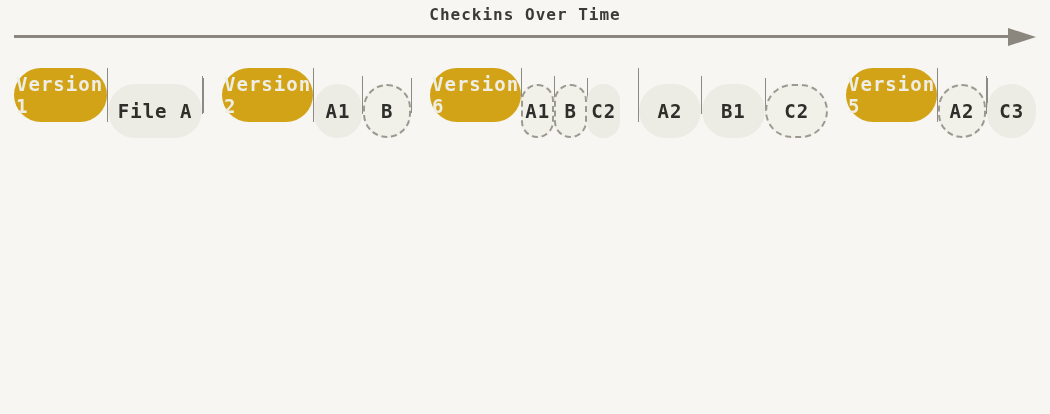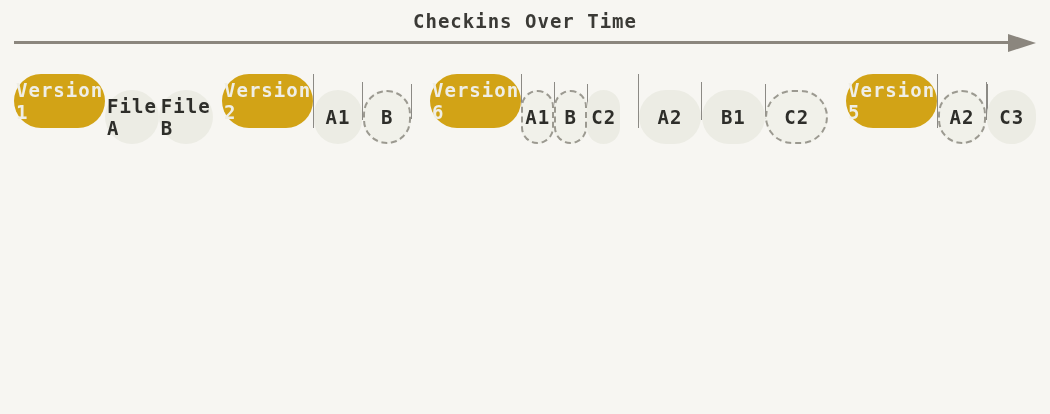--- a/index.html
+++ b/index.html
@@ -11,24 +11,24 @@
     font-family: "DejaVu Sans Mono", "Liberation Mono", monospace;
     overflow: hidden;
   }
   .diagram {
     position: relative;
     width: 1050px;
     height: 414px;
   }
   .title {
     text-align: center;
-    font-size: 19px;
+    font-size: 16px;
     font-weight: bold;
     color: var(--title-text, #3B3A36);
-    padding-top: 8px;
+    padding-top: 2px;
     height: 26px;
     line-height: 26px;
     letter-spacing: 1px;
   }
   .arrow {
     position: relative;
     height: 18px;
     margin: 0 14px;
   }
   .arrow-line {
@@ -106,21 +106,20 @@
     <div class="arrow-head"></div>
   </div>
 
   <div class="columns">
 
     <div class="column">
       <div class="pill version">Version 1</div>
       <div class="connector c1"></div>
       <div class="pill file">File A</div>
       <div class="connector c2"></div>
-      <div class="pill file">File B</div>
       <div class="connector c3"></div>
     </div>
 
     <div class="column">
       <div class="pill version">Version 2</div>
       <div class="connector c1"></div>
       <div class="pill file">A1</div>
       <div class="connector c2"></div>
       <div class="pill file dashed">B</div>
       <div class="connector c3"></div>

